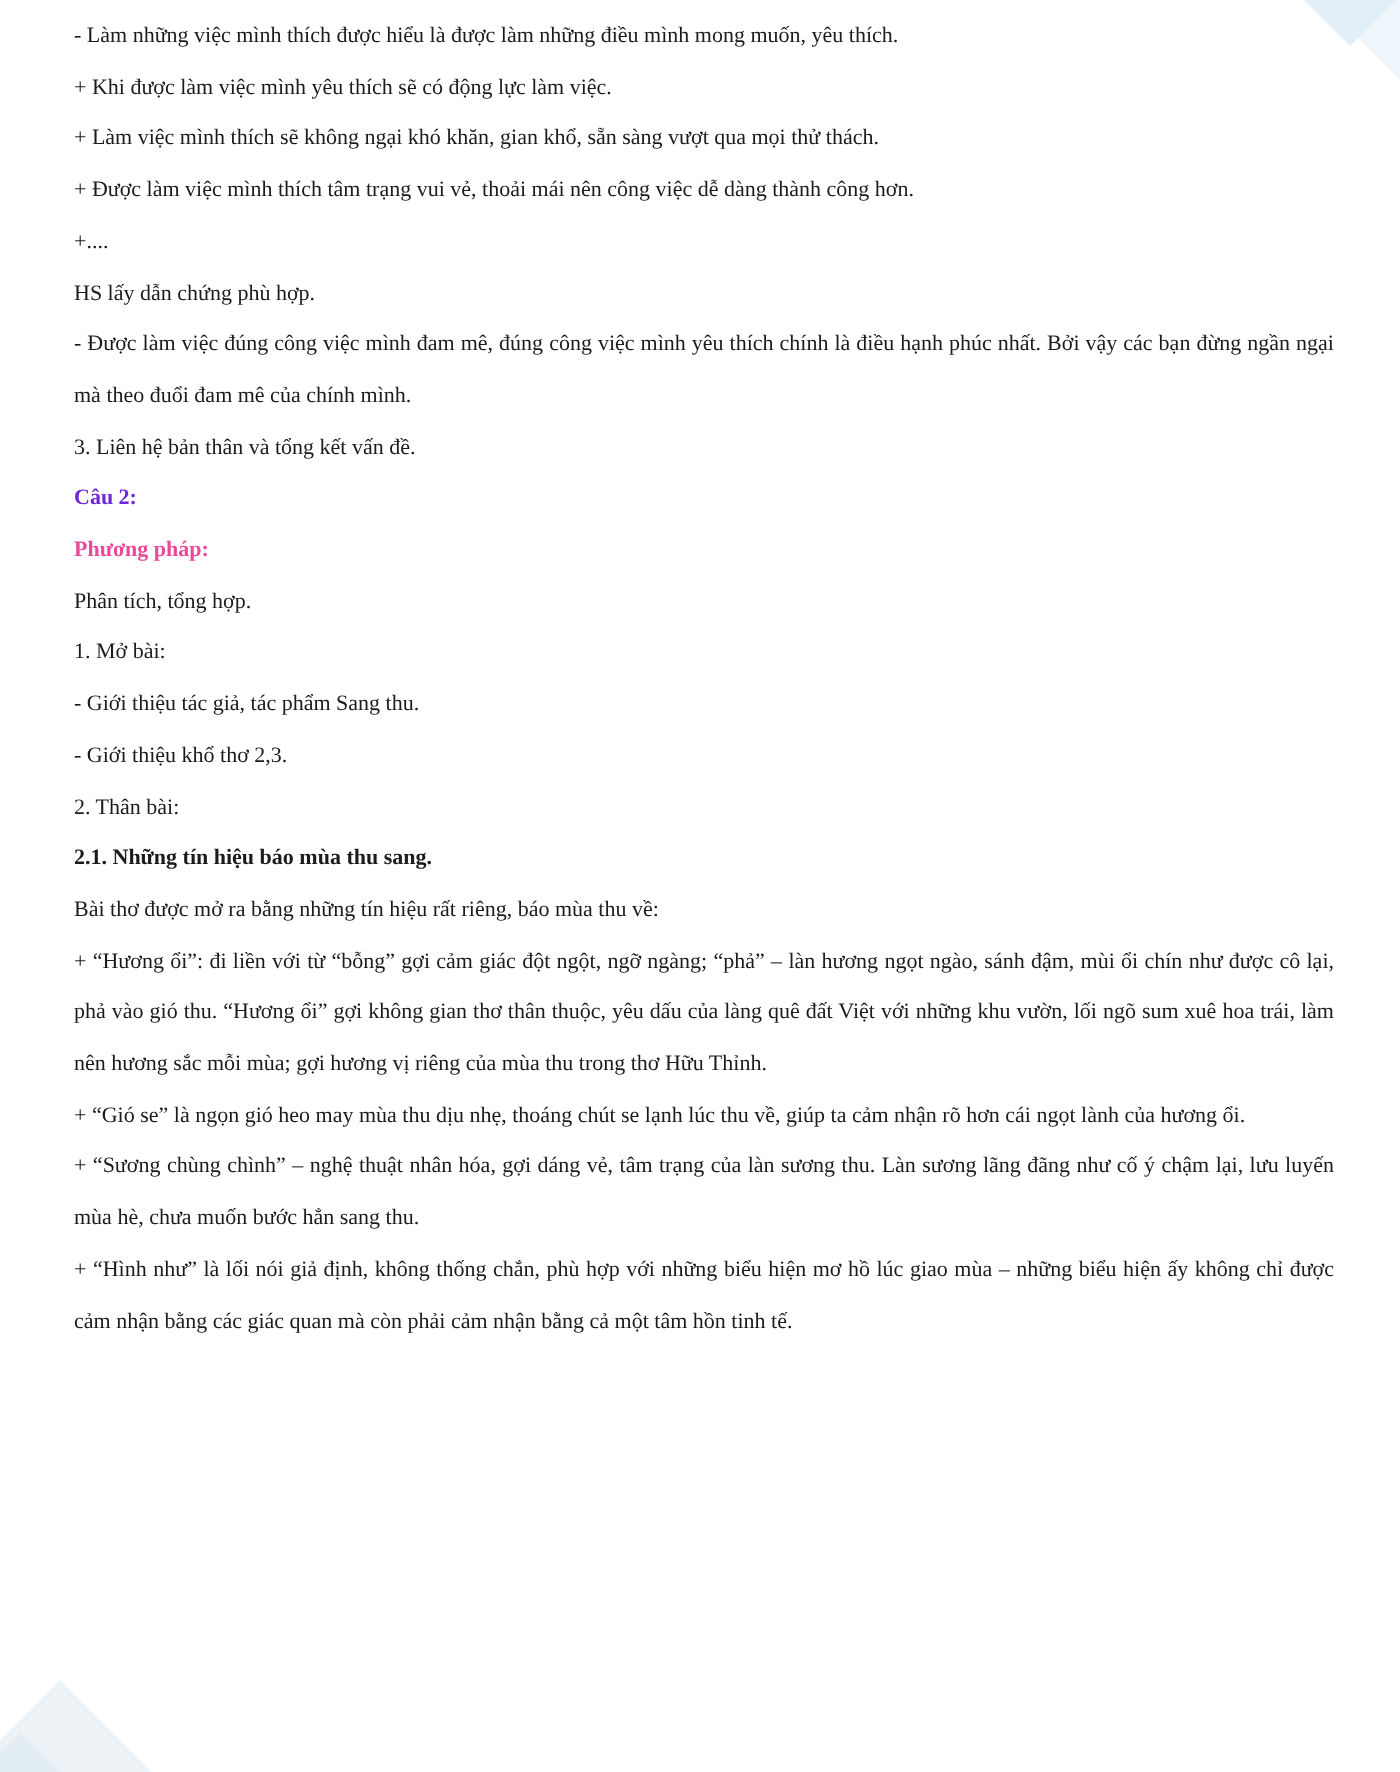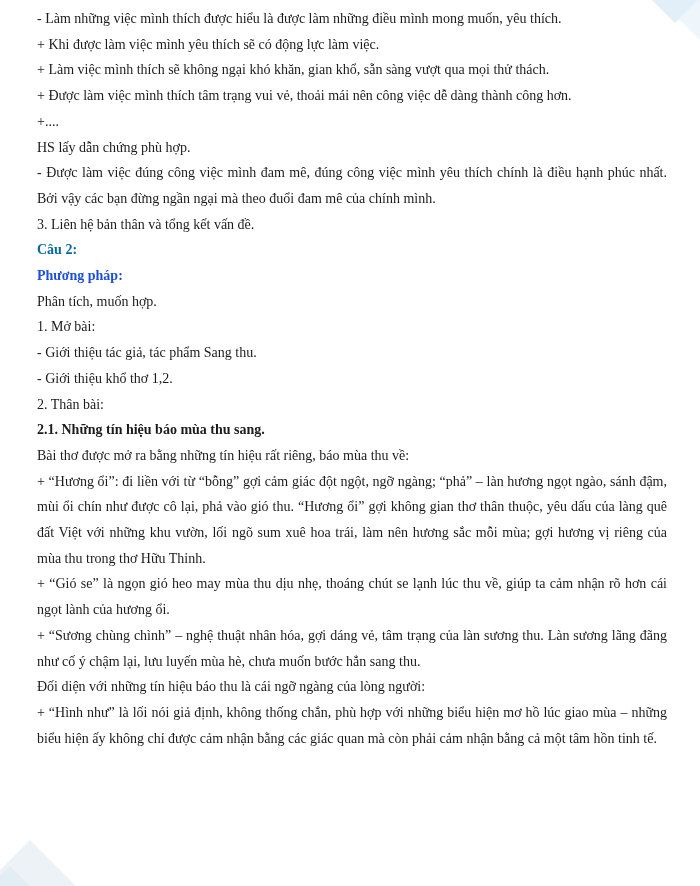--- a/index.html
+++ b/index.html
@@ -10,32 +10,32 @@
     position: relative;
     overflow: hidden;
     font-family: "Liberation Serif", "DejaVu Serif", serif;
   }
   .doc {
     position: absolute;
     left: 37px;
     top: 6px;
     width: 630px;
     color: #1b1b1b;
-    font-size: 14px;
+    font-size: 11px;
   }
   .doc p {
     margin: 0;
     line-height: 25.7px;
     text-align: justify;
     text-justify: inter-word;
   }
   .b   { font-weight: normal; }
   .bi  { font-weight: bold; }
-  .red { font-weight: bold; color: #0369a1; }
-  .navy{ font-weight: bold; color: #1d4ed8; }
+  .red { font-weight: bold; color: #6d28d9; }
+  .navy{ font-weight: bold; color: #ec4899; }
   .corner {
     position: absolute;
     pointer-events: none;
   }
   .corner-tr { top: 0; right: 0; }
   .corner-bl { bottom: 0; left: 0; }
 </style>
 </head>
 <body>
 
@@ -53,25 +53,24 @@
   <p>- Làm những việc mình thích được hiểu là được làm những điều mình mong muốn, yêu thích.</p>
   <p>+ Khi được làm việc mình yêu thích sẽ có động lực làm việc.</p>
   <p>+ Làm việc mình thích sẽ không ngại khó khăn, gian khổ, sẵn sàng vượt qua mọi thử thách.</p>
   <p>+ Được làm việc mình thích tâm trạng vui vẻ, thoải mái nên công việc dễ dàng thành công hơn.</p>
   <p>+....</p>
   <p>HS lấy dẫn chứng phù hợp.</p>
   <p>- Được làm việc đúng công việc mình đam mê, đúng công việc mình yêu thích chính là điều hạnh phúc nhất. Bởi vậy các bạn đừng ngần ngại mà theo đuổi đam mê của chính mình.</p>
   <p class="b">3. Liên hệ bản thân và tổng kết vấn đề.</p>
   <p class="red">Câu 2:</p>
   <p class="navy">Phương pháp:</p>
-  <p>Phân tích, muốn hợp.</p>
+  <p>Phân tích, tổng hợp.</p>
   <p class="b">1. Mở bài:</p>
   <p>- Giới thiệu tác giả, tác phẩm Sang thu.</p>
-  <p>- Giới thiệu khổ thơ 1,2.</p>
+  <p>- Giới thiệu khổ thơ 2,3.</p>
   <p class="b">2. Thân bài:</p>
   <p class="bi">2.1. Những tín hiệu báo mùa thu sang.</p>
   <p>Bài thơ được mở ra bằng những tín hiệu rất riêng, báo mùa thu về:</p>
   <p>+ “Hương ổi”: đi liền với từ “bỗng” gợi cảm giác đột ngột, ngỡ ngàng; “phả” – làn hương ngọt ngào, sánh đậm, mùi ổi chín như được cô lại, phả vào gió thu. “Hương ổi” gợi không gian thơ thân thuộc, yêu dấu của làng quê đất Việt với những khu vườn, lối ngõ sum xuê hoa trái, làm nên hương sắc mỗi mùa; gợi hương vị riêng của mùa thu trong thơ Hữu Thỉnh.</p>
   <p>+ “Gió se” là ngọn gió heo may mùa thu dịu nhẹ, thoáng chút se lạnh lúc thu về, giúp ta cảm nhận rõ hơn cái ngọt lành của hương ổi.</p>
   <p>+ “Sương chùng chình” – nghệ thuật nhân hóa, gợi dáng vẻ, tâm trạng của làn sương thu. Làn sương lãng đãng như cố ý chậm lại, lưu luyến mùa hè, chưa muốn bước hẳn sang thu.</p>
-  <p>Đối diện với những tín hiệu báo thu là cái ngỡ ngàng của lòng người:</p>
   <p>+ “Hình như” là lối nói giả định, không thống chắn, phù hợp với những biểu hiện mơ hồ lúc giao mùa – những biểu hiện ấy không chỉ được cảm nhận bằng các giác quan mà còn phải cảm nhận bằng cả một tâm hồn tinh tế.</p>
 </div>
 
 </body></html>

